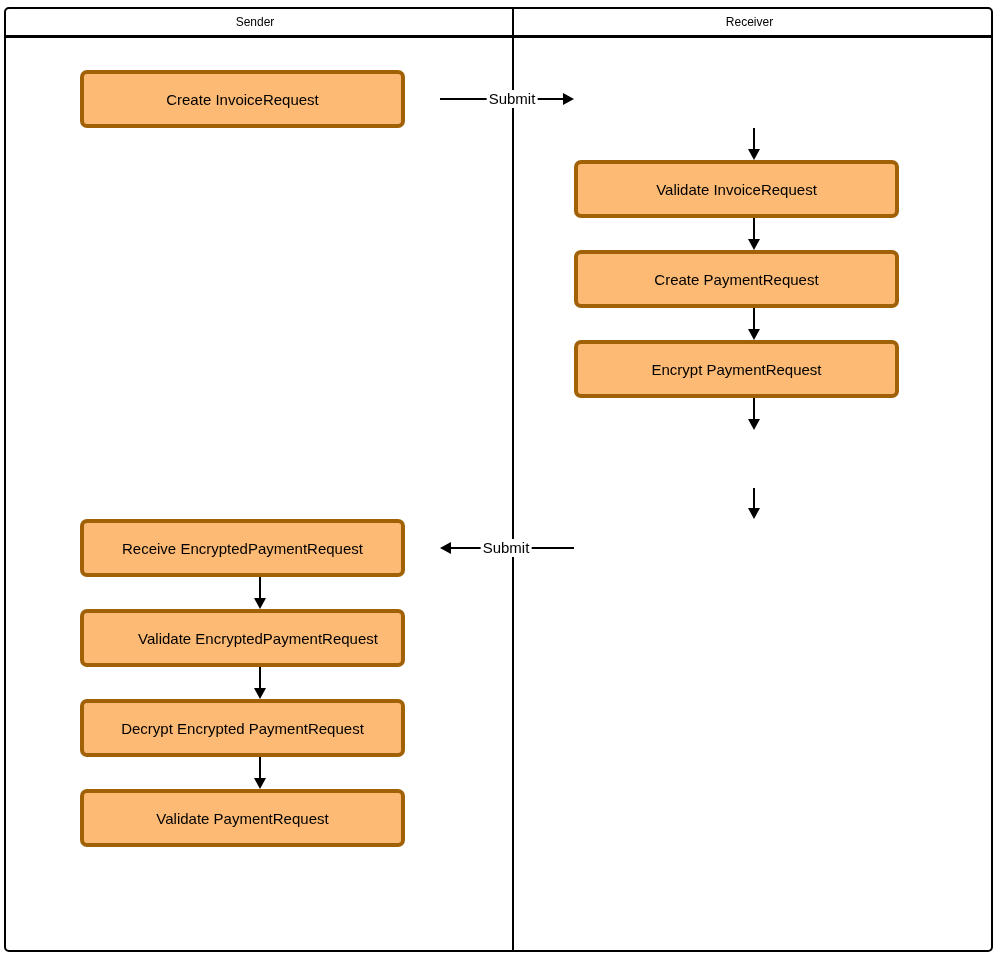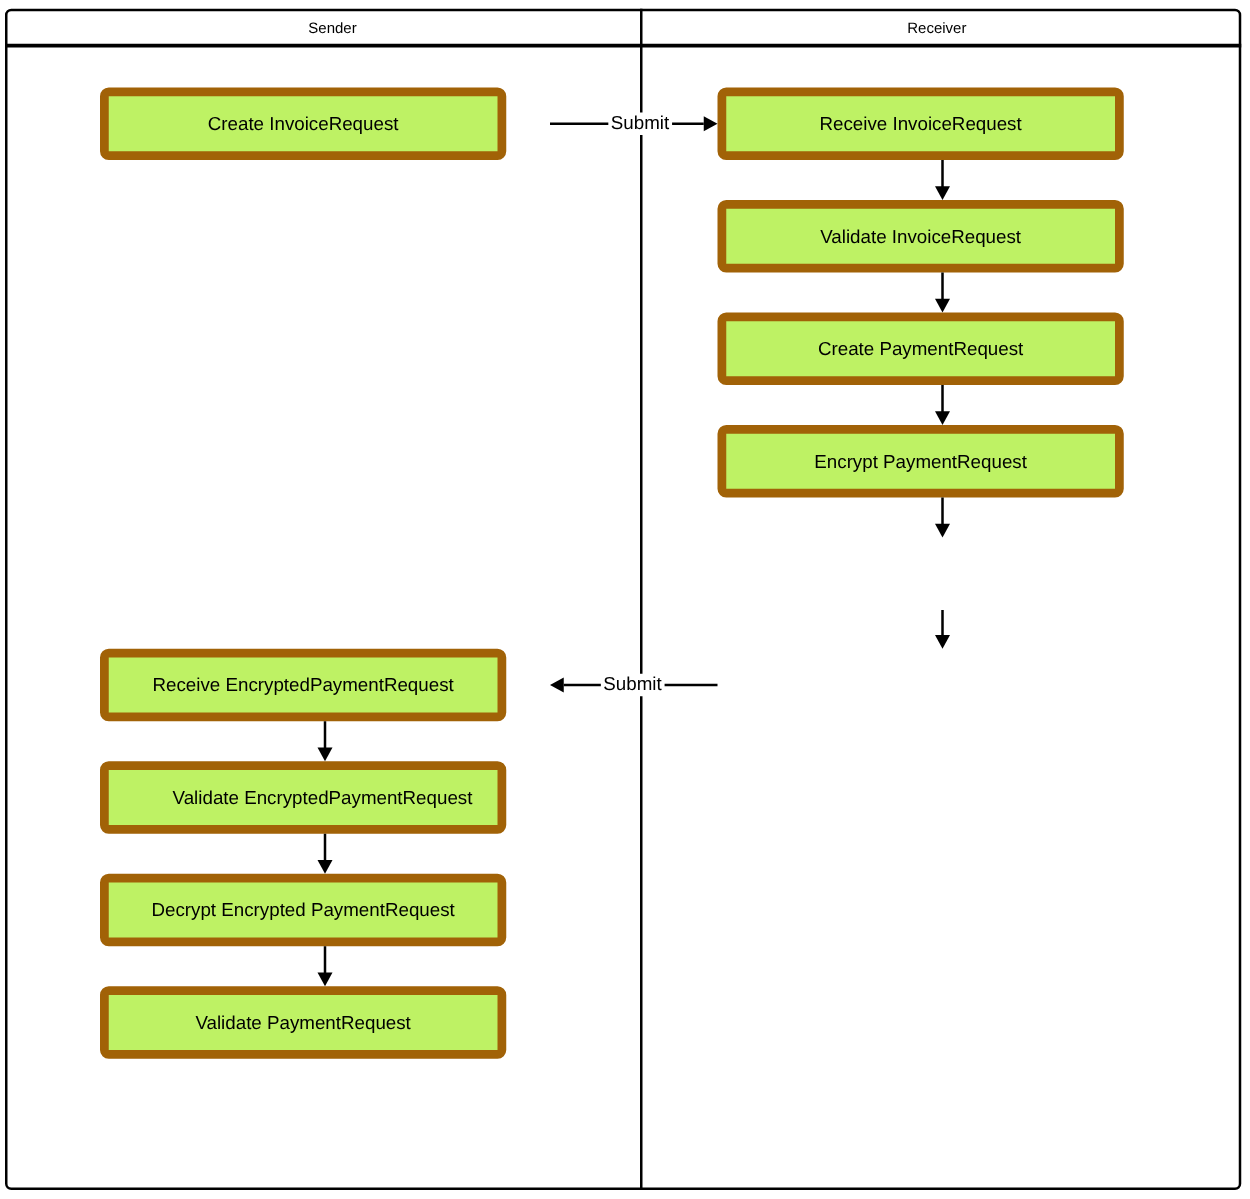--- a/index.html
+++ b/index.html
@@ -37,31 +37,31 @@
     width: 2px; height: 945px;
     background: #000;
   }
   .lane-title {
     position: absolute;
     top: 14px;
     font-size: 12px;
     text-align: center;
     line-height: 16px;
   }
-  .lt-sender   { left: 12px;   width: 508px; }
+  .lt-sender   { left: 1px;   width: 508px; }
   .lt-receiver { left: 514px; width: 471px; }
 
   
   .node {
     position: absolute;
     width: 325px; height: 58px;
     box-sizing: border-box;
-    border: 7px solid #a16207;
+    border: 4px solid #a16207;
     border-radius: 7px;
-    background: #bef264;
+    background: #fdba74;
     display: flex;
     align-items: center;
     justify-content: center;
     text-align: center;
     font-size: 15px;
     line-height: 19px;
     padding: 2px 9px;
   }
   .col-s { left: 80px; }
   .col-r { left: 574px; }
@@ -139,21 +139,20 @@
   <div class="header-sep"></div>
   <div class="lane-title lt-sender">Sender</div>
   <div class="lane-title lt-receiver">Receiver</div>
 
   <div class="node col-s row-0">Create InvoiceRequest</div>
   <div class="node col-s row-5">Receive EncryptedPaymentRequest</div>
   <div class="node col-s row-6">Validate EncryptedPaymentRequest</div>
   <div class="node col-s row-7">Decrypt Encrypted PaymentRequest</div>
   <div class="node col-s row-8">Validate PaymentRequest</div>
 
-  <div class="node col-r row-0">Receive InvoiceRequest</div>
   <div class="node col-r row-1">Validate InvoiceRequest</div>
   <div class="node col-r row-2">Create PaymentRequest</div>
   <div class="node col-r row-3">Encrypt PaymentRequest</div>
 
   <div class="va va-r va-1">
     <div class="shaft"></div>
     <div class="tip"></div>
   </div>
   <div class="va va-r va-2">
     <div class="shaft"></div>

